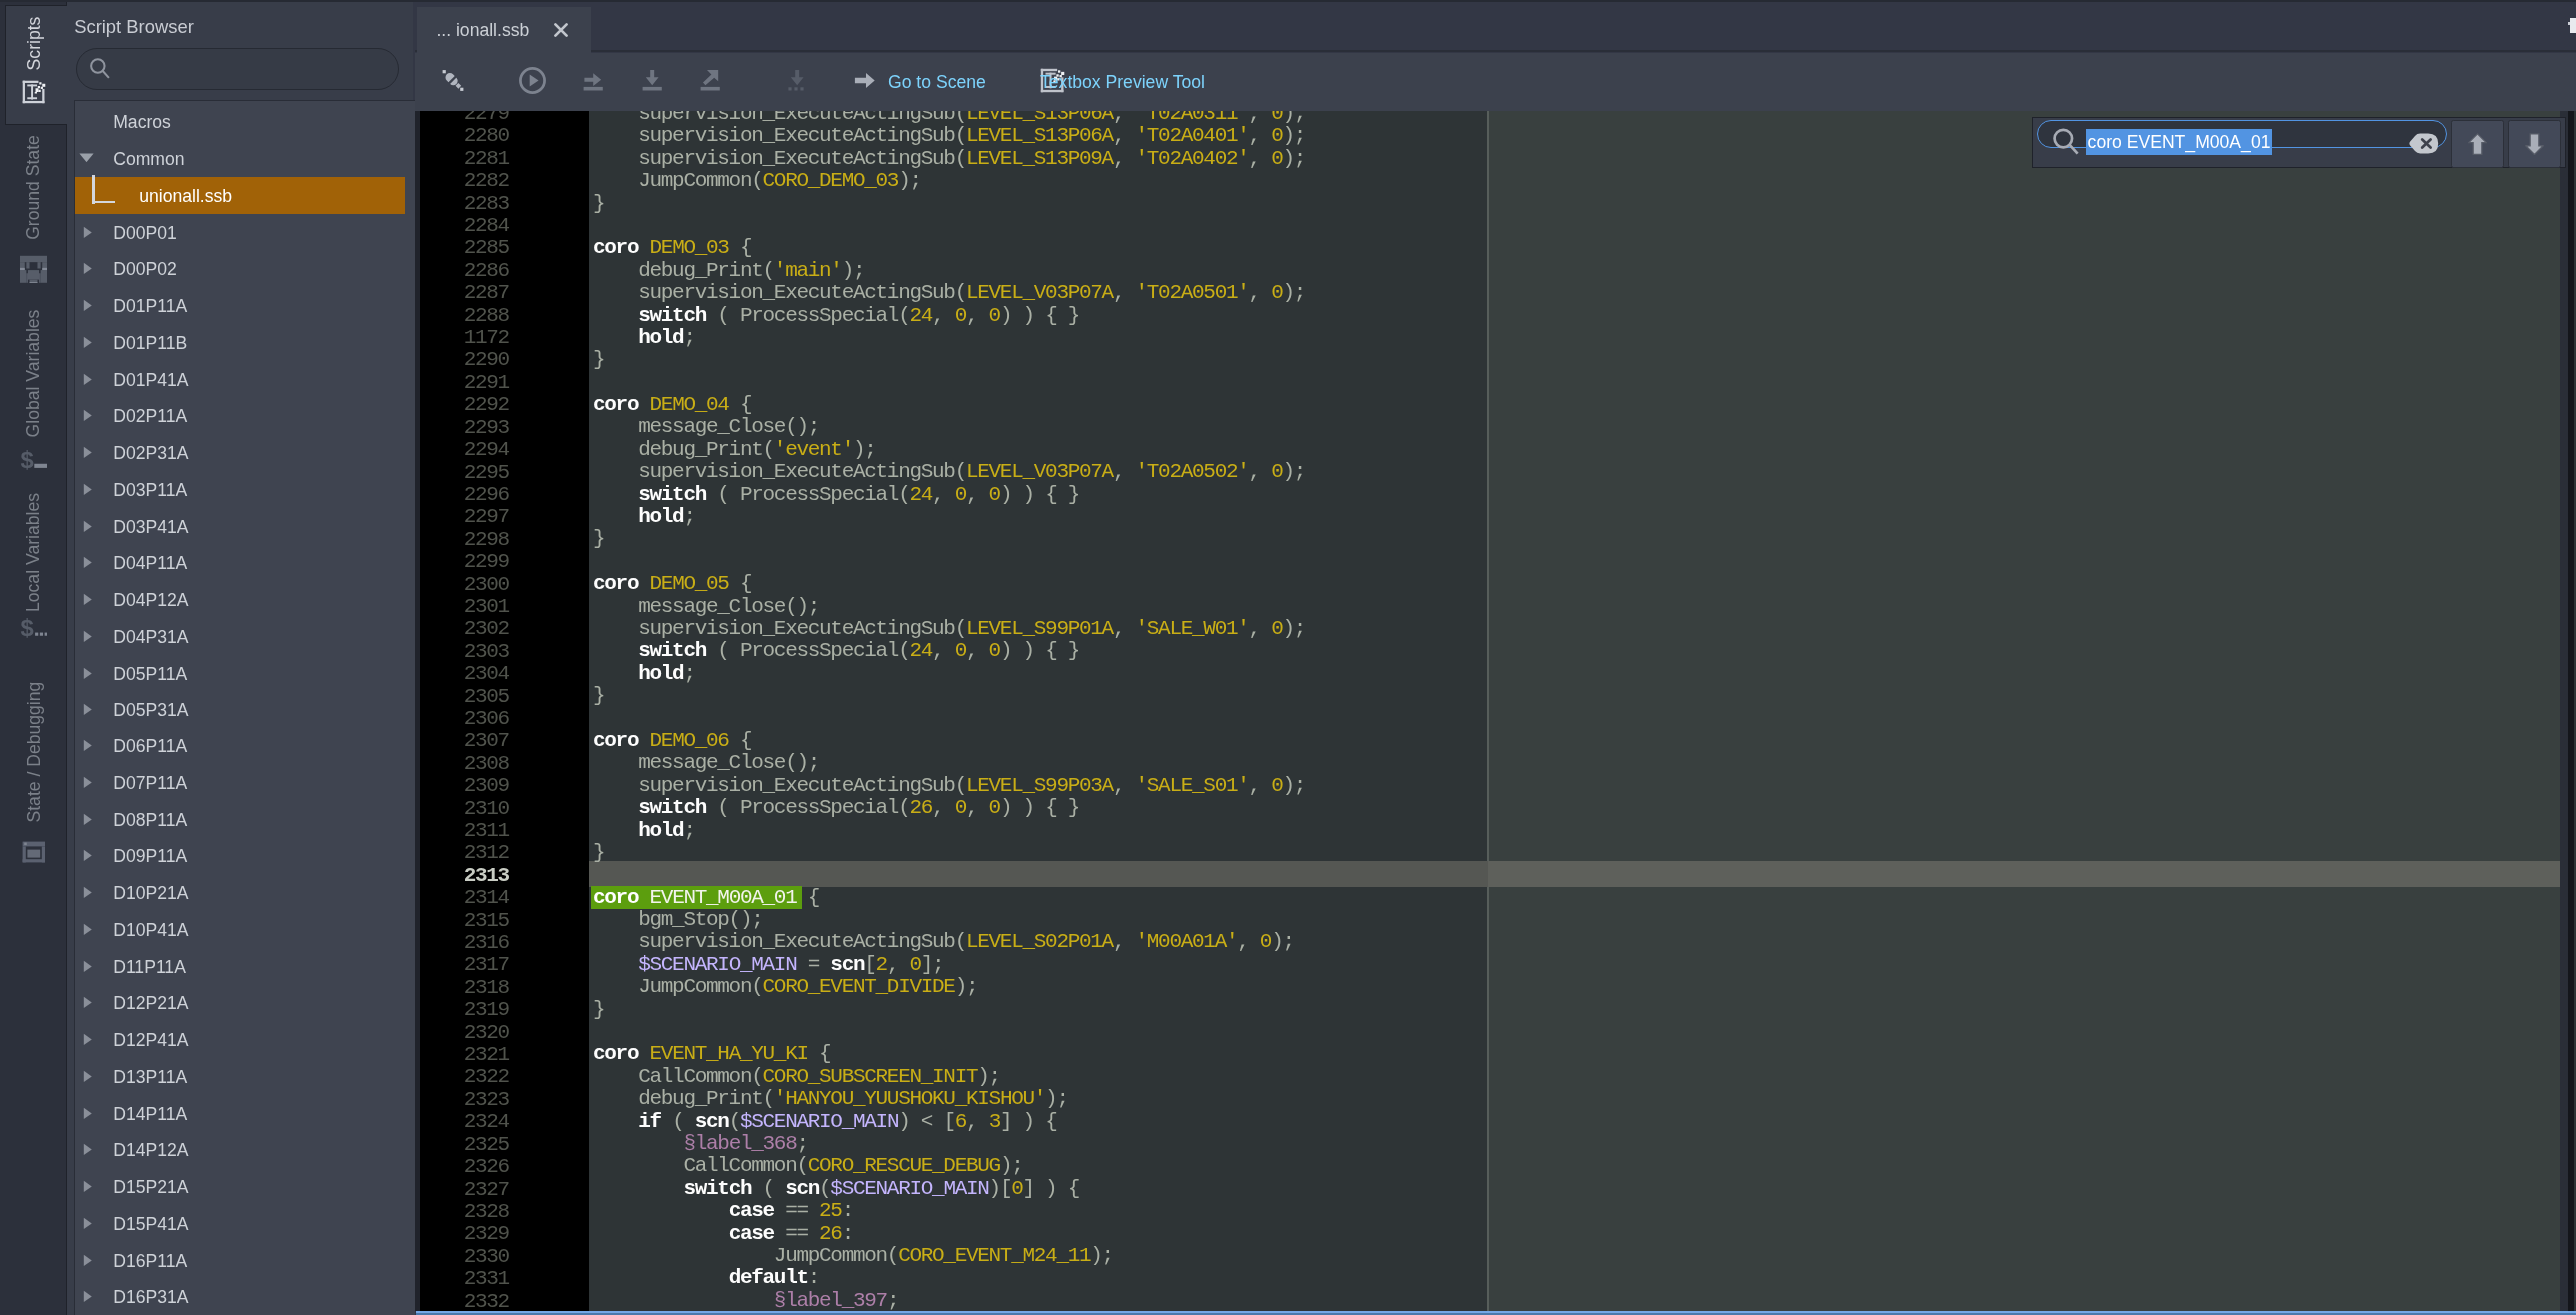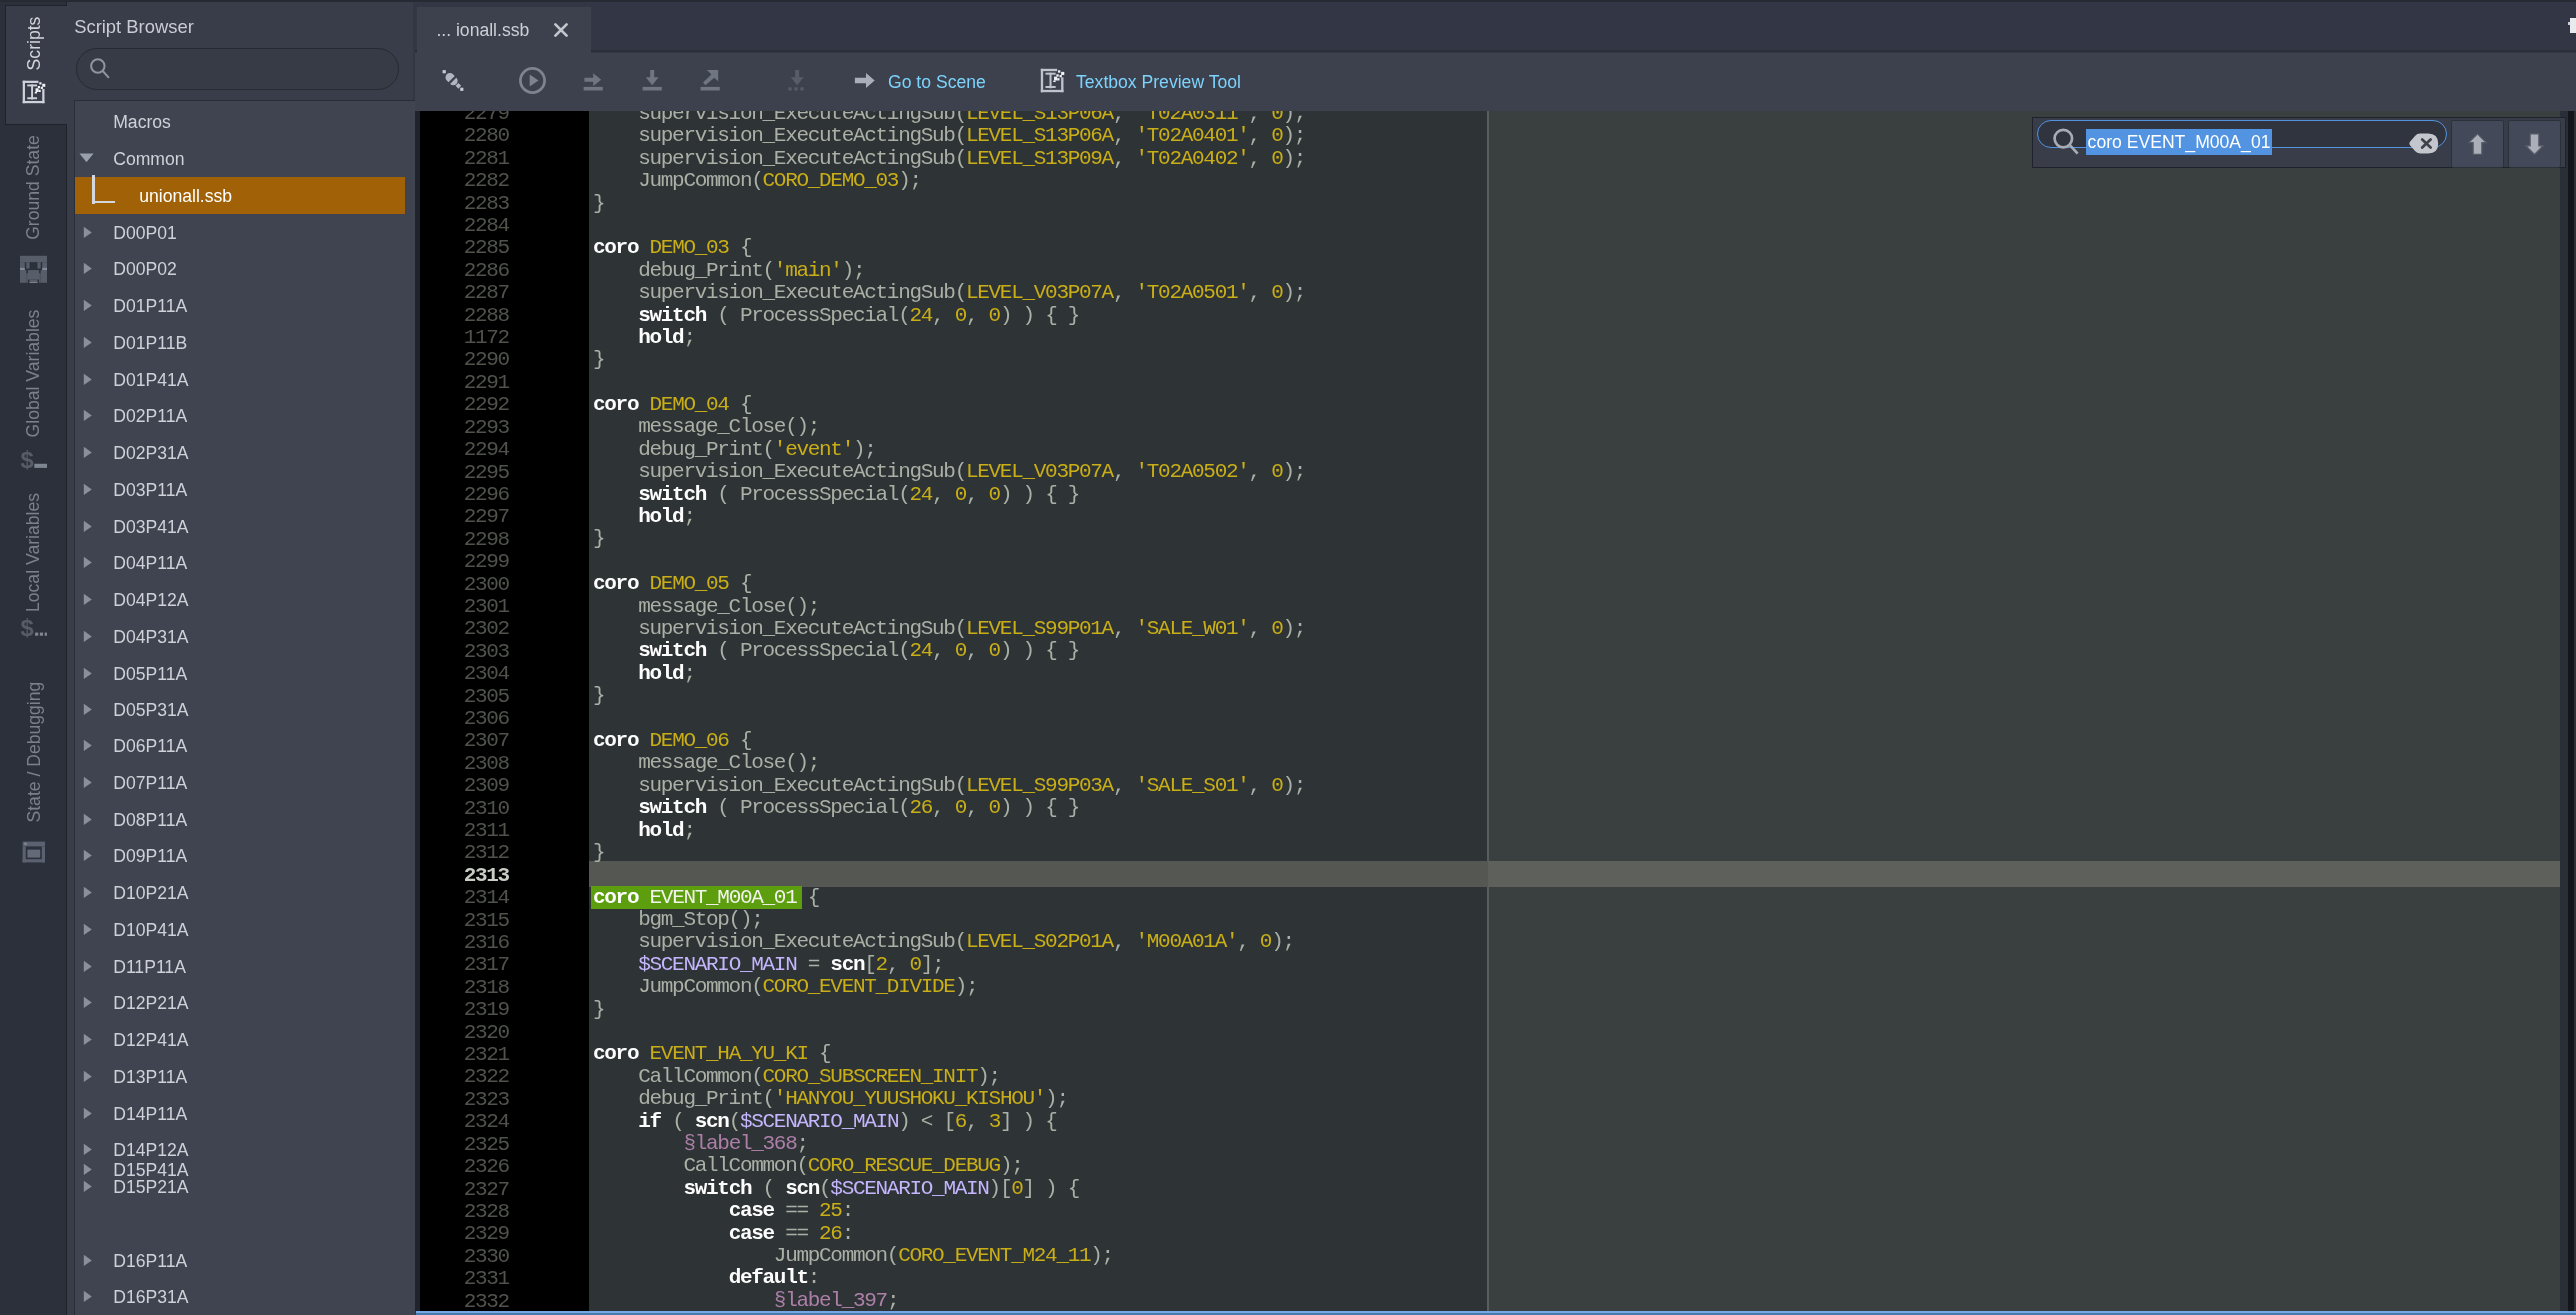--- a/index.html
+++ b/index.html
@@ -308,21 +308,21 @@
           <path d="M1 1 L11 8 L1 15 Z" fill="#8a8f99"></path>
         </svg>
         <span class="tlabel" style="left:38px">D14P12A</span>
       </div>
 <div class="trow" style="top:1067px">
         <svg class="texp" style="left:8px;top:12px" width="9.6" height="12.8" viewBox="0 0 12 16">
           <path d="M1 1 L11 8 L1 15 Z" fill="#8a8f99"></path>
         </svg>
         <span class="tlabel" style="left:38px">D15P21A</span>
       </div>
-<div class="trow" style="top:1050px">
+<div class="trow" style="top:1104px">
         <svg class="texp" style="left:8px;top:12px" width="9.6" height="12.8" viewBox="0 0 12 16">
           <path d="M1 1 L11 8 L1 15 Z" fill="#8a8f99"></path>
         </svg>
         <span class="tlabel" style="left:38px">D15P41A</span>
       </div>
 <div class="trow" style="top:1141px">
         <svg class="texp" style="left:8px;top:12px" width="9.6" height="12.8" viewBox="0 0 12 16">
           <path d="M1 1 L11 8 L1 15 Z" fill="#8a8f99"></path>
         </svg>
         <span class="tlabel" style="left:38px">D16P11A</span>
@@ -454,21 +454,21 @@
           <rect x="6.8" y="22.3" width="12.6" height="2.5" fill="#bfc3cb"></rect>
           <rect x="11.8" y="5.8" width="2.5" height="19.4" fill="#bfc3cb"></rect>
           <rect x="22.3" y="2.9" width="2.9" height="2.9" fill="#eef0f3"></rect>
           <rect x="26.2" y="4.8" width="3.9" height="3.9" fill="#eef0f3"></rect>
           <rect x="20.3" y="7.8" width="2.9" height="2.9" fill="#eef0f3"></rect>
           <rect x="24.2" y="8.7" width="2.9" height="2.9" fill="#eef0f3"></rect>
           <rect x="17.4" y="10.7" width="3.9" height="4.8" fill="#eef0f3"></rect>
           <rect x="21.3" y="12.6" width="2.9" height="2.9" fill="#eef0f3"></rect>
           <rect x="16.5" y="15.5" width="2.9" height="1.9" fill="#eef0f3"></rect>
         </svg></div>
-    <div class="tbtxt" style="left:661px;">Textbox Preview Tool</div>
+    <div class="tbtxt" style="left:625px;">Textbox Preview Tool</div>
   </div>
   <div id="vsb1"></div>
     <div id="vsb2"></div>
   <div id="hbar"></div>
   <div id="sbox">
     <div id="spill">
       <div class="abs" style="left:11.2px; top:4px;"><svg width="35" height="35" viewBox="0 0 44 44">
 <circle cx="18" cy="17" r="11" fill="none" stroke="#a7abb4" stroke-width="3.4"></circle>
 <line x1="26" y1="25" x2="36" y2="36" stroke="#a7abb4" stroke-width="3.4"></line>
 </svg></div>

